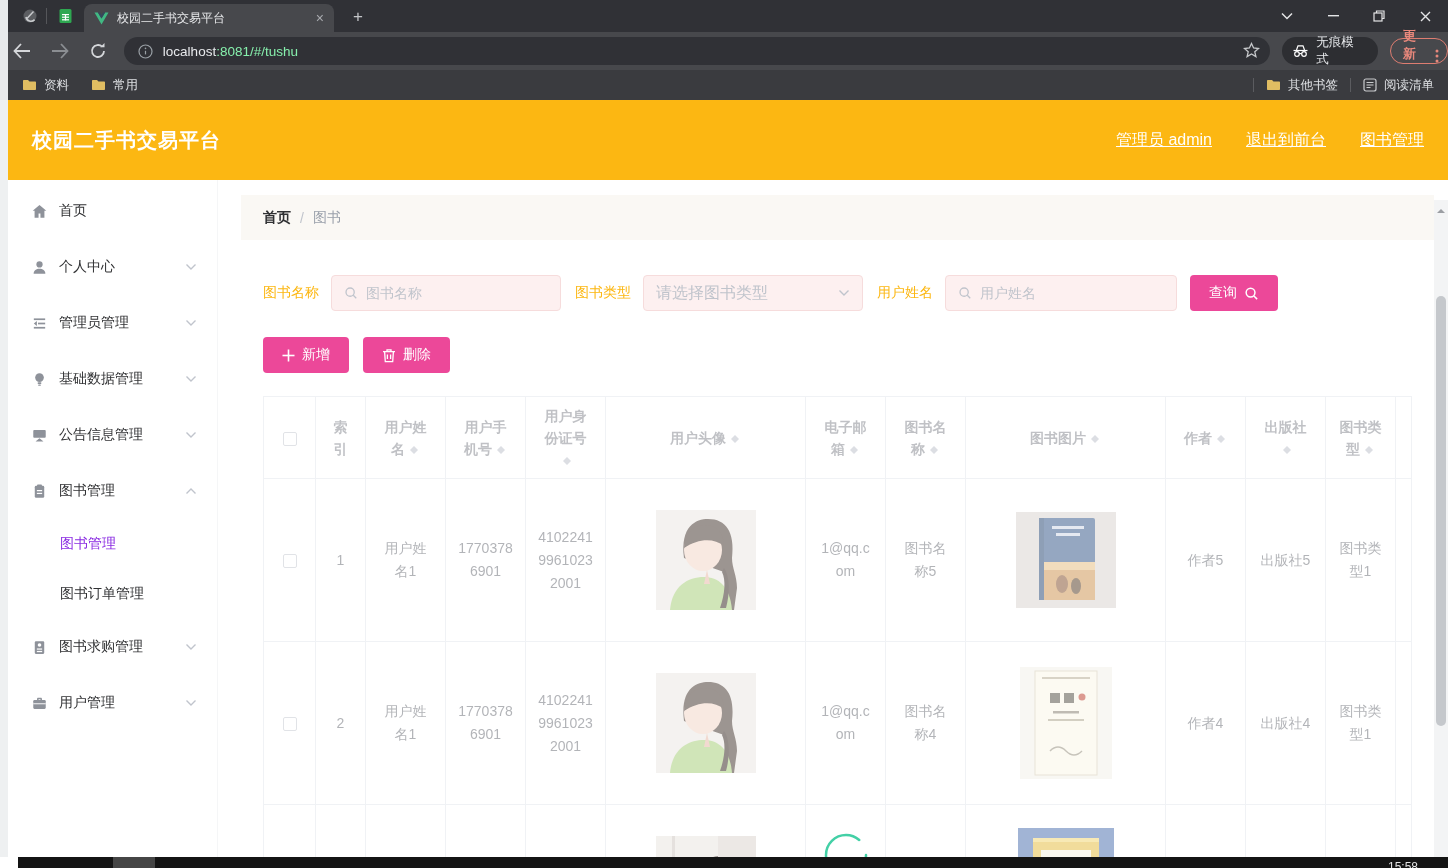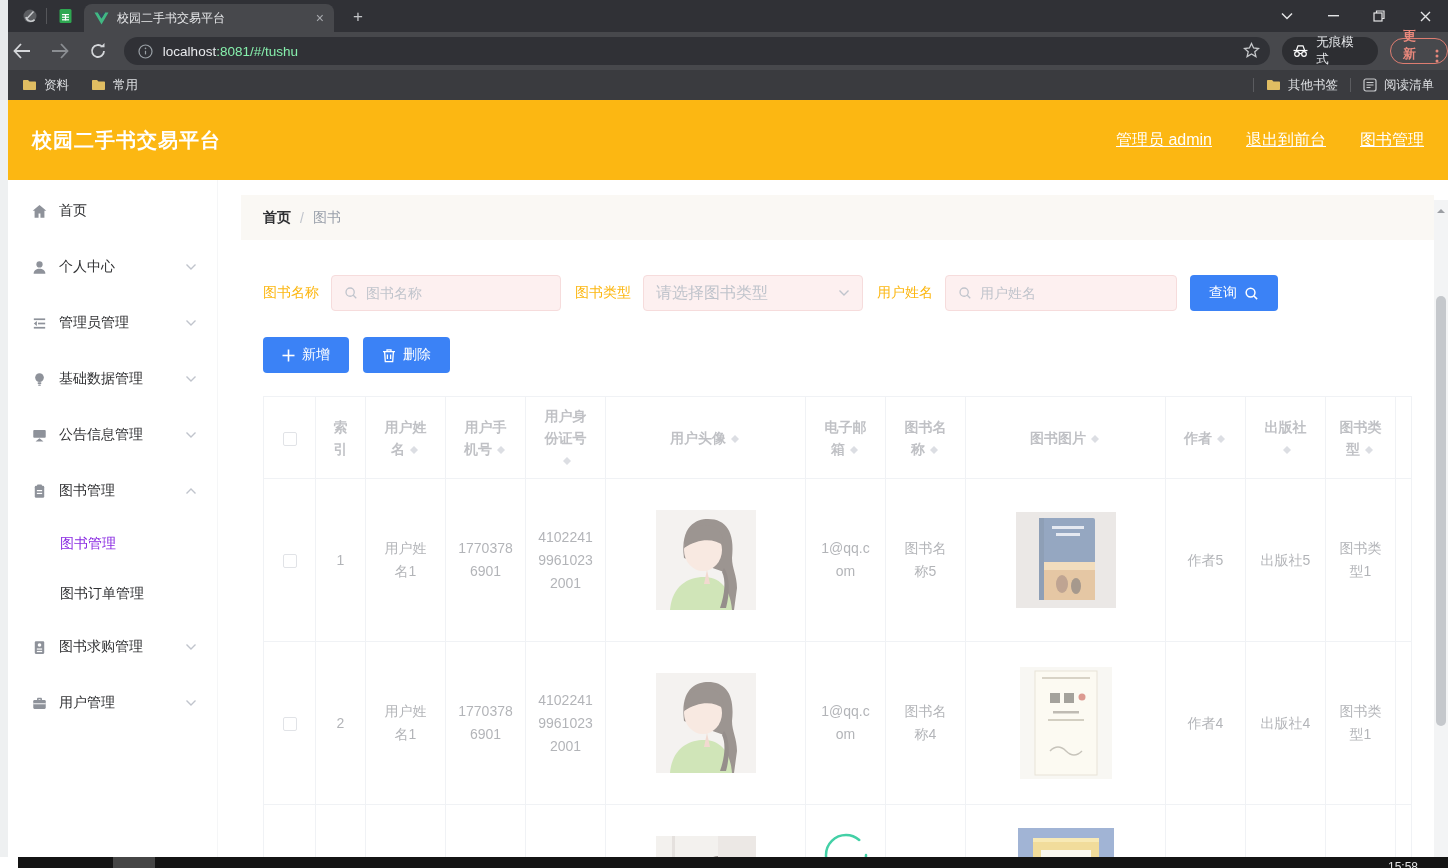--- a/index.html
+++ b/index.html
@@ -71,21 +71,21 @@
   .f-label { color:#fcb712; font-size:14px; margin-right:12px; white-space:nowrap; }
   .f-input, .f-select { height:36px; background:#fdf0f0; border:1px solid #f6dcdc; border-radius:4px;
                         display:flex; align-items:center; padding:0 12px; gap:8px; }
   .f-input { width:230px; }
   .f-input input { border:none; outline:none; background:transparent; font-size:14px; color:#606266; width:100%;
                    font-family:inherit; }
   .f-input input::placeholder { color:#c0c4cc; }
   .f-select { width:220px; justify-content:space-between; margin-right:14px; }
   .f-select .ph { color:#c0c4cc; font-size:16px; }
   .gap14 { width:14px; flex-shrink:0; }
-  .btn-y { height:36px; background:#3b82f6; border:none; border-radius:4px; color:#fff; font-size:14px;
+  .btn-y { height:36px; background:#ec4899; border:none; border-radius:4px; color:#fff; font-size:14px;
            display:flex; align-items:center; justify-content:center; gap:7px; padding:0 19px;
            font-family:inherit; cursor:default; }
   .search-btn { margin-left:13px; }
   .actions { margin-top:26px; display:flex; gap:14px; }
 
   
   .table-wrap { margin-top:23px; position:relative; }
   table { border-collapse:collapse; table-layout:fixed; width:1149px; }
   col.c-ck{width:52px;} col.c-idx{width:50px;} col.c-80{width:80px;} col.c-200{width:200px;}
   col.c-type{width:70px;} col.c-stub{width:auto;}

